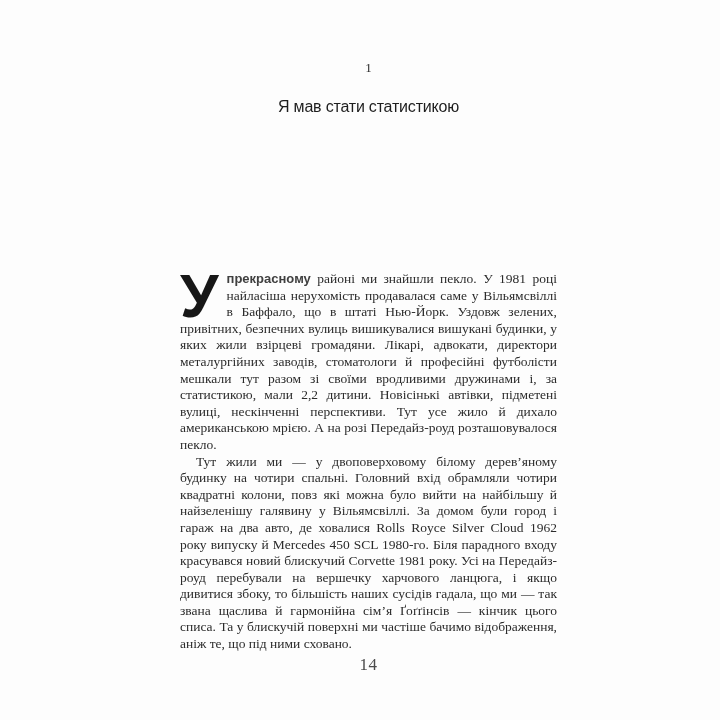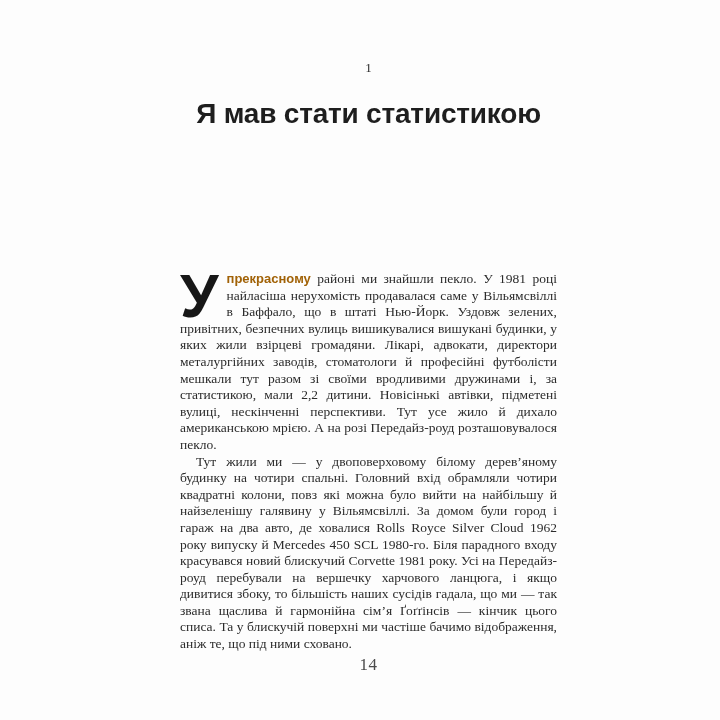--- a/index.html
+++ b/index.html
@@ -39,22 +39,22 @@
     color: var(--text);
     font-variant-numeric: oldstyle-nums;
   }
   .chapter-title {
     position: absolute;
     top: 98px;
     left: 0;
     width: 100%;
     text-align: center;
     font-family: "Liberation Sans", sans-serif;
-    font-weight: 700;
-    font-size: 28px;
+    font-weight: 400;
+    font-size: 16px;
     letter-spacing: -0.2px;
     color: #1e1e1e;
   }
   .body-text {
     position: absolute;
     top: 271px;
     left: 0;
     width: 100%;
     font-family: "Liberation Serif", serif;
     font-size: 13.5px;
@@ -70,21 +70,21 @@
     font-size: 62px;
     line-height: 46px;
     height: 49px;
     padding: 2px 8px 0 0;
     color: #171717;
   }
   .lead-word {
     font-family: "Liberation Sans", sans-serif;
     font-weight: 700;
     font-size: 13px;
-    color: #a16207;
+    color: #404040;
   }
   .second-para { text-indent: 16px; }
   .page-number {
     position: absolute;
     top: 655px;
     left: 0;
     width: 100%;
     text-align: center;
     font-family: "Liberation Serif", serif;
     font-size: 17px;

